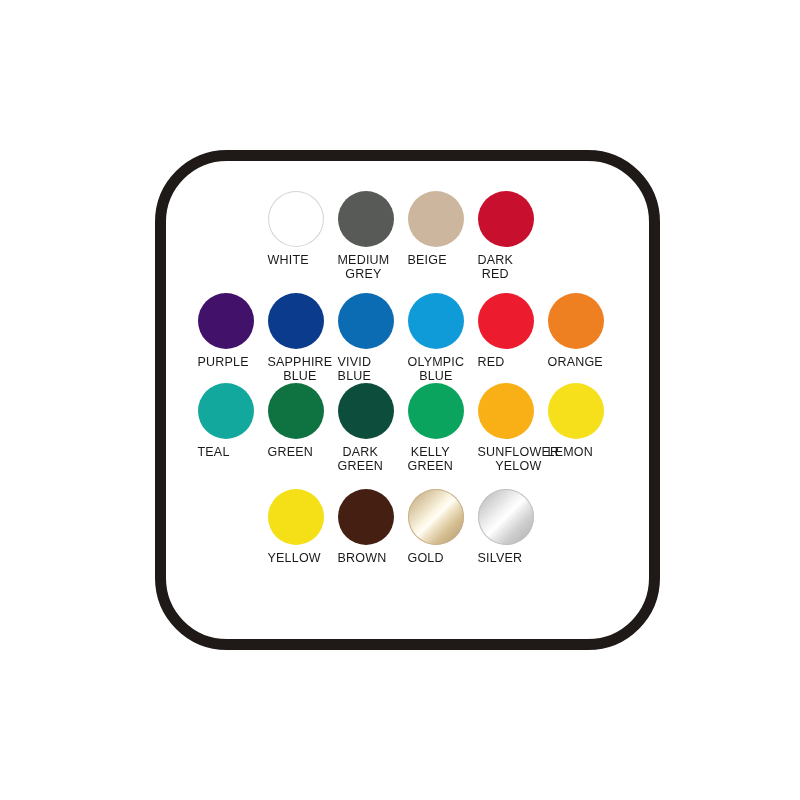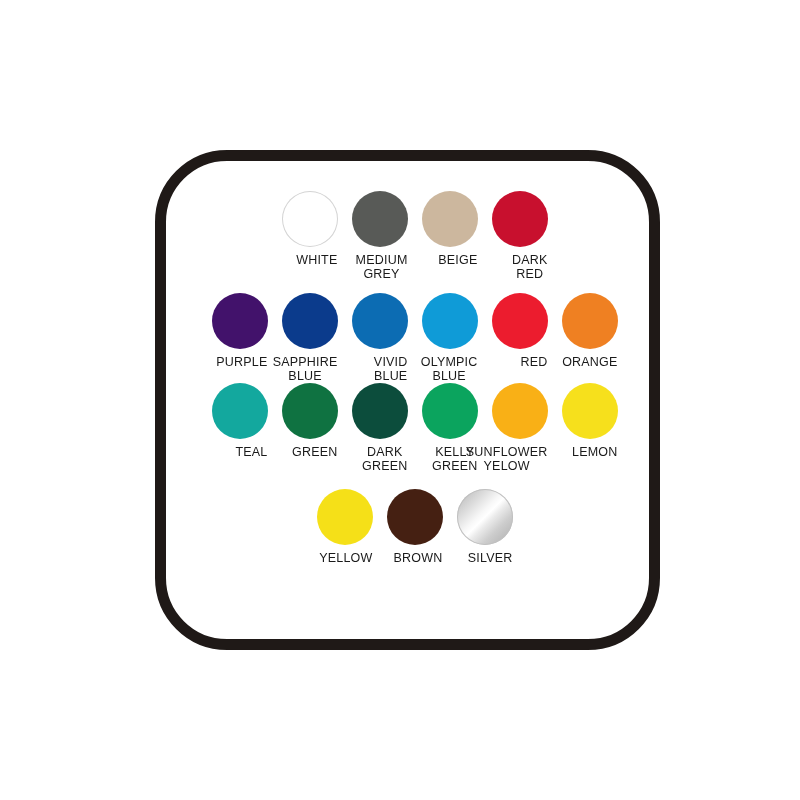--- a/index.html
+++ b/index.html
@@ -50,21 +50,21 @@
     display: flex;
     justify-content: center;
     align-items: flex-start;
     width: 100%;
   }
 
   .swatch-cell {
     width: 70px;
     display: flex;
     flex-direction: column;
-    align-items: flex-end;
+    align-items: flex-start;
     flex: 0 0 auto;
   }
 
   .swatch-dot {
     width: 56px;
     height: 56px;
     border-radius: 50%;
     background: #cccccc;
     flex: 0 0 auto;
   }
@@ -176,19 +176,23 @@
         <div class="swatch-row row-gap-4">
           <div class="swatch-cell">
             <div class="swatch-dot" style="background: rgb(245, 224, 24);"></div>
             <div class="swatch-label">YELLOW</div>
           </div>
           <div class="swatch-cell">
             <div class="swatch-dot" style="background: rgb(69, 32, 18);"></div>
             <div class="swatch-label">BROWN</div>
           </div>
           <div class="swatch-cell">
+            <div class="swatch-dot outlined" style="background: linear-gradient(135deg, rgb(189, 165, 124) 0%, rgb(205, 182, 143) 12%, rgb(228, 214, 182) 28%, rgb(251, 244, 226) 43%, rgb(255, 253, 245) 50%, rgb(240, 228, 200) 58%, rgb(214, 192, 147) 72%, rgb(195, 168, 127) 86%, rgb(183, 156, 114) 100%); box-shadow: rgb(201, 176, 137) 0px 0px 0px 1px inset;"></div>
+            <div class="swatch-label">GOLD</div>
+          </div>
+          <div class="swatch-cell">
             <div class="swatch-dot outlined" style="background: linear-gradient(135deg, rgb(179, 179, 179) 0%, rgb(196, 196, 196) 12%, rgb(222, 222, 222) 28%, rgb(247, 247, 247) 43%, rgb(255, 255, 255) 50%, rgb(234, 234, 234) 58%, rgb(205, 205, 205) 72%, rgb(188, 188, 188) 86%, rgb(176, 176, 176) 100%); box-shadow: rgb(192, 192, 192) 0px 0px 0px 1px inset;"></div>
             <div class="swatch-label">SILVER</div>
           </div>
         </div>
       </div>
   </div>
 </div>
 
 </body></html>

